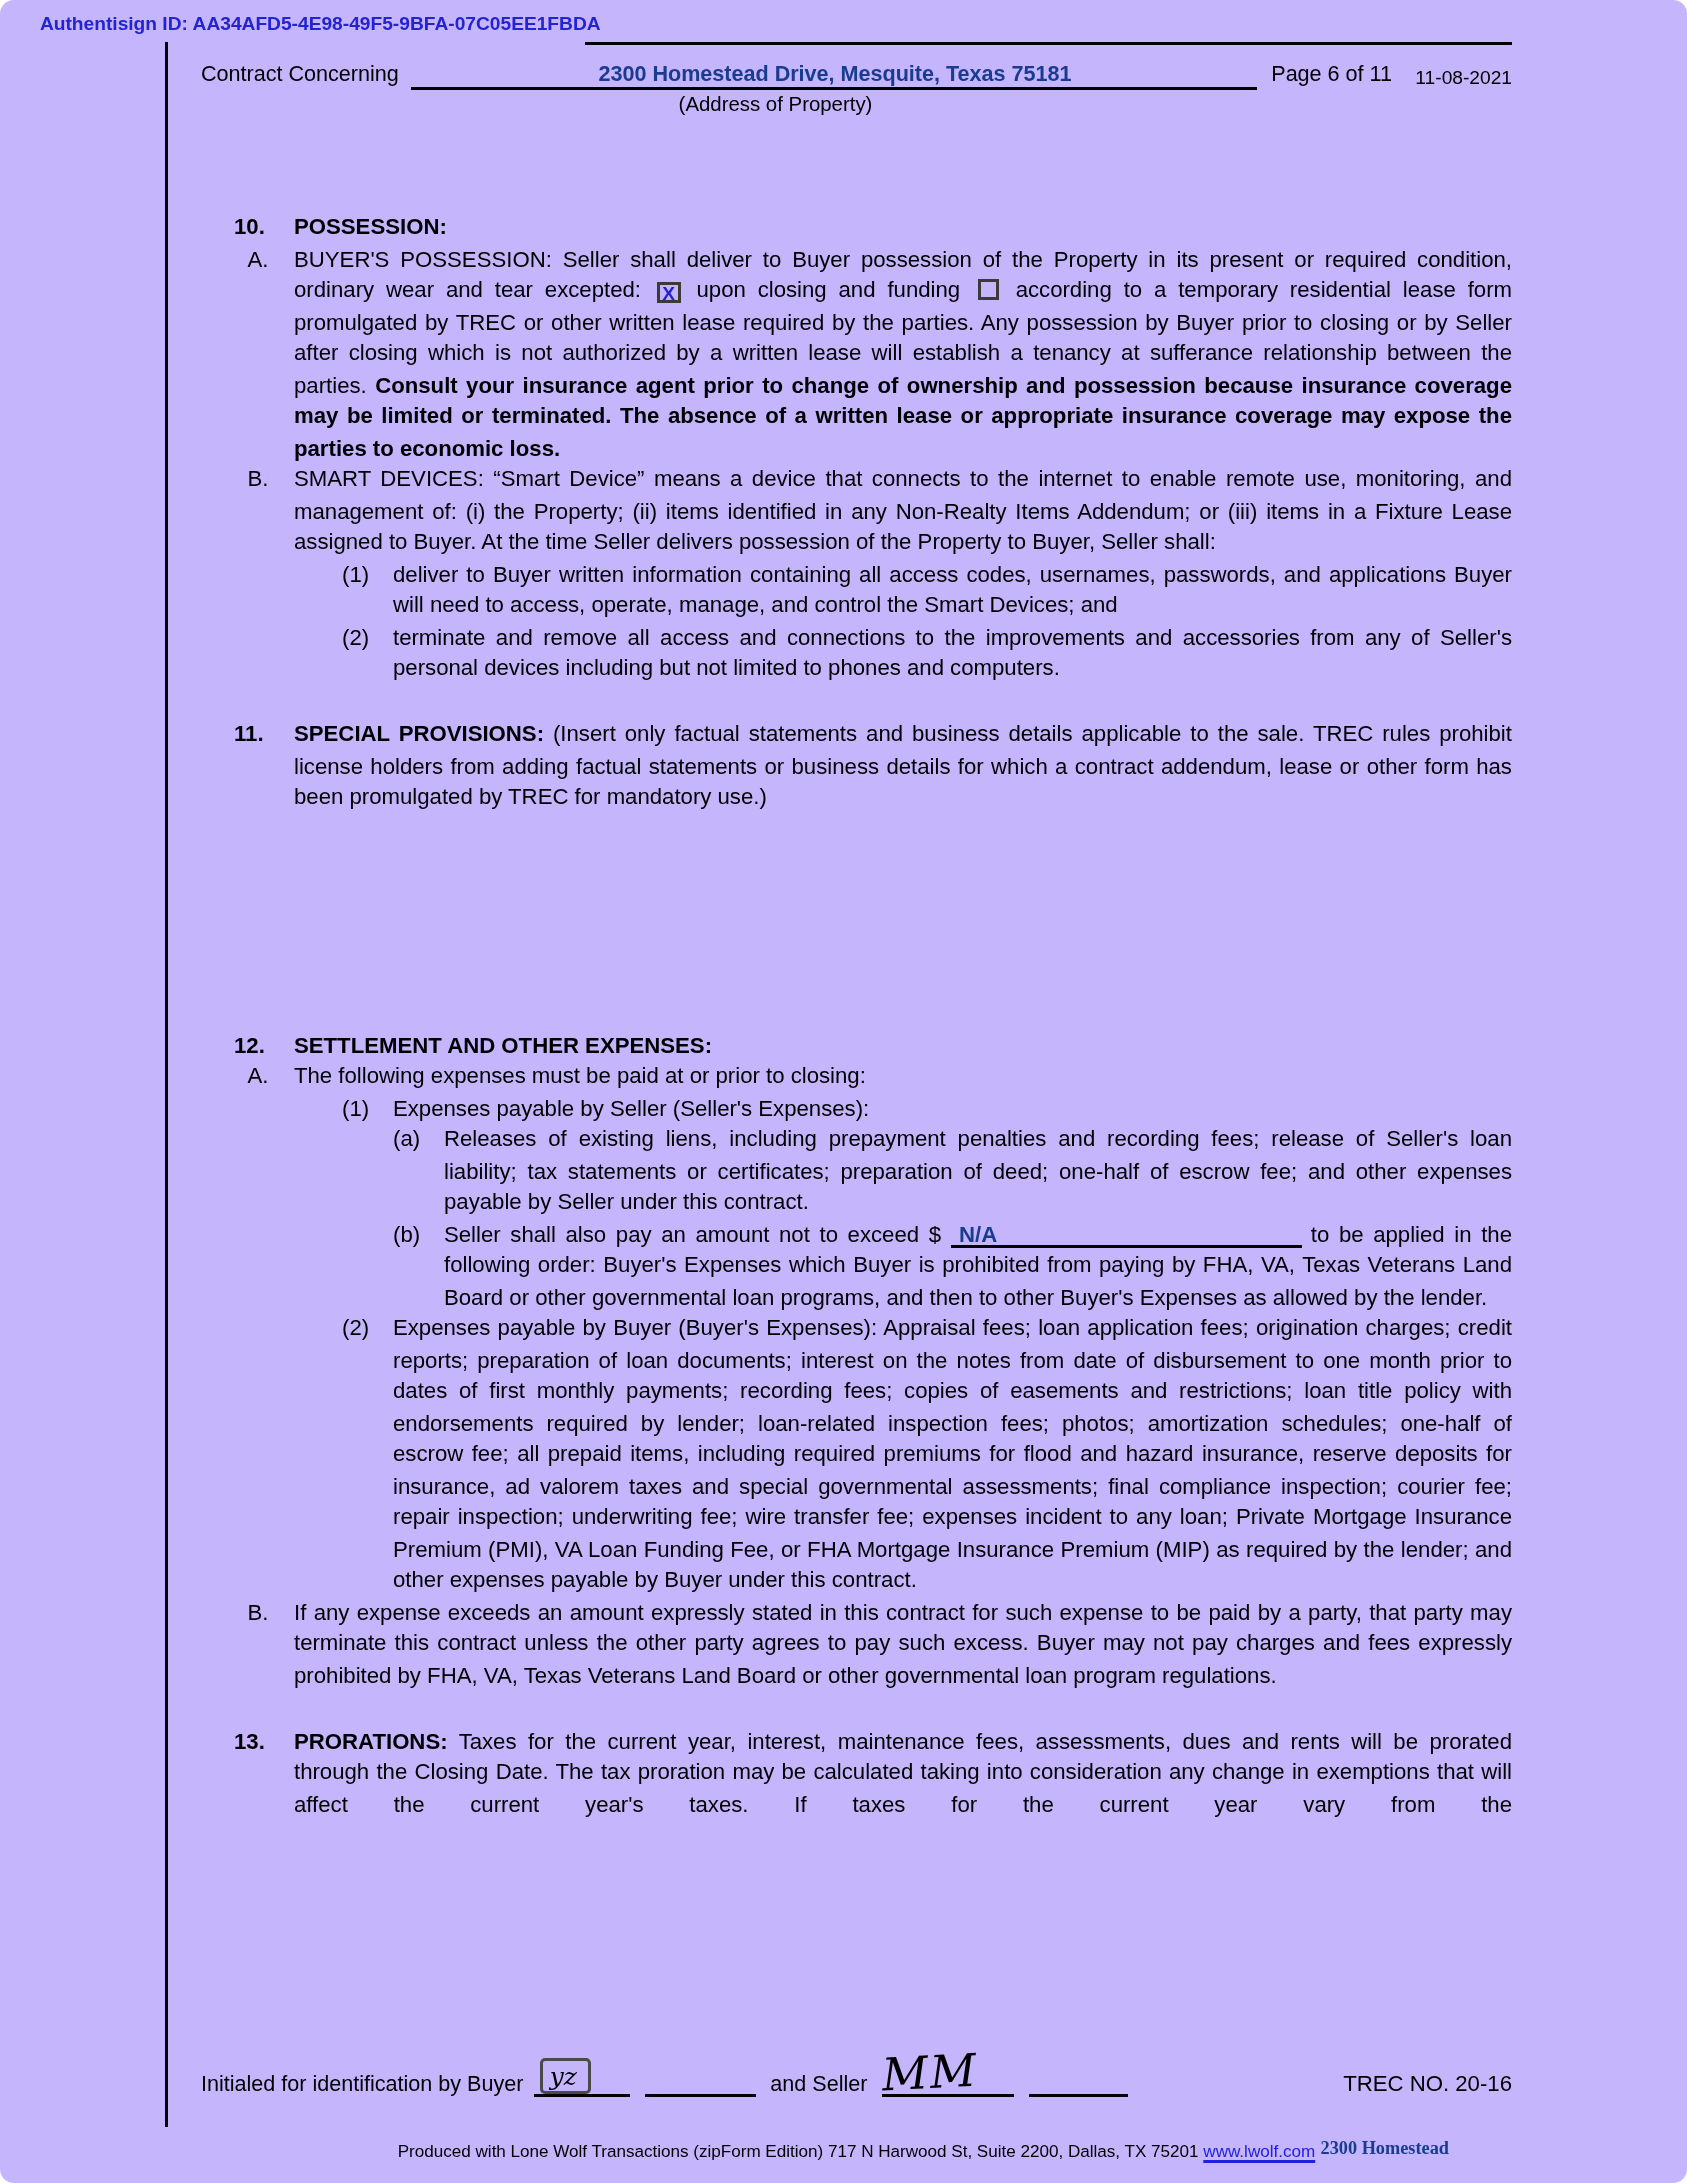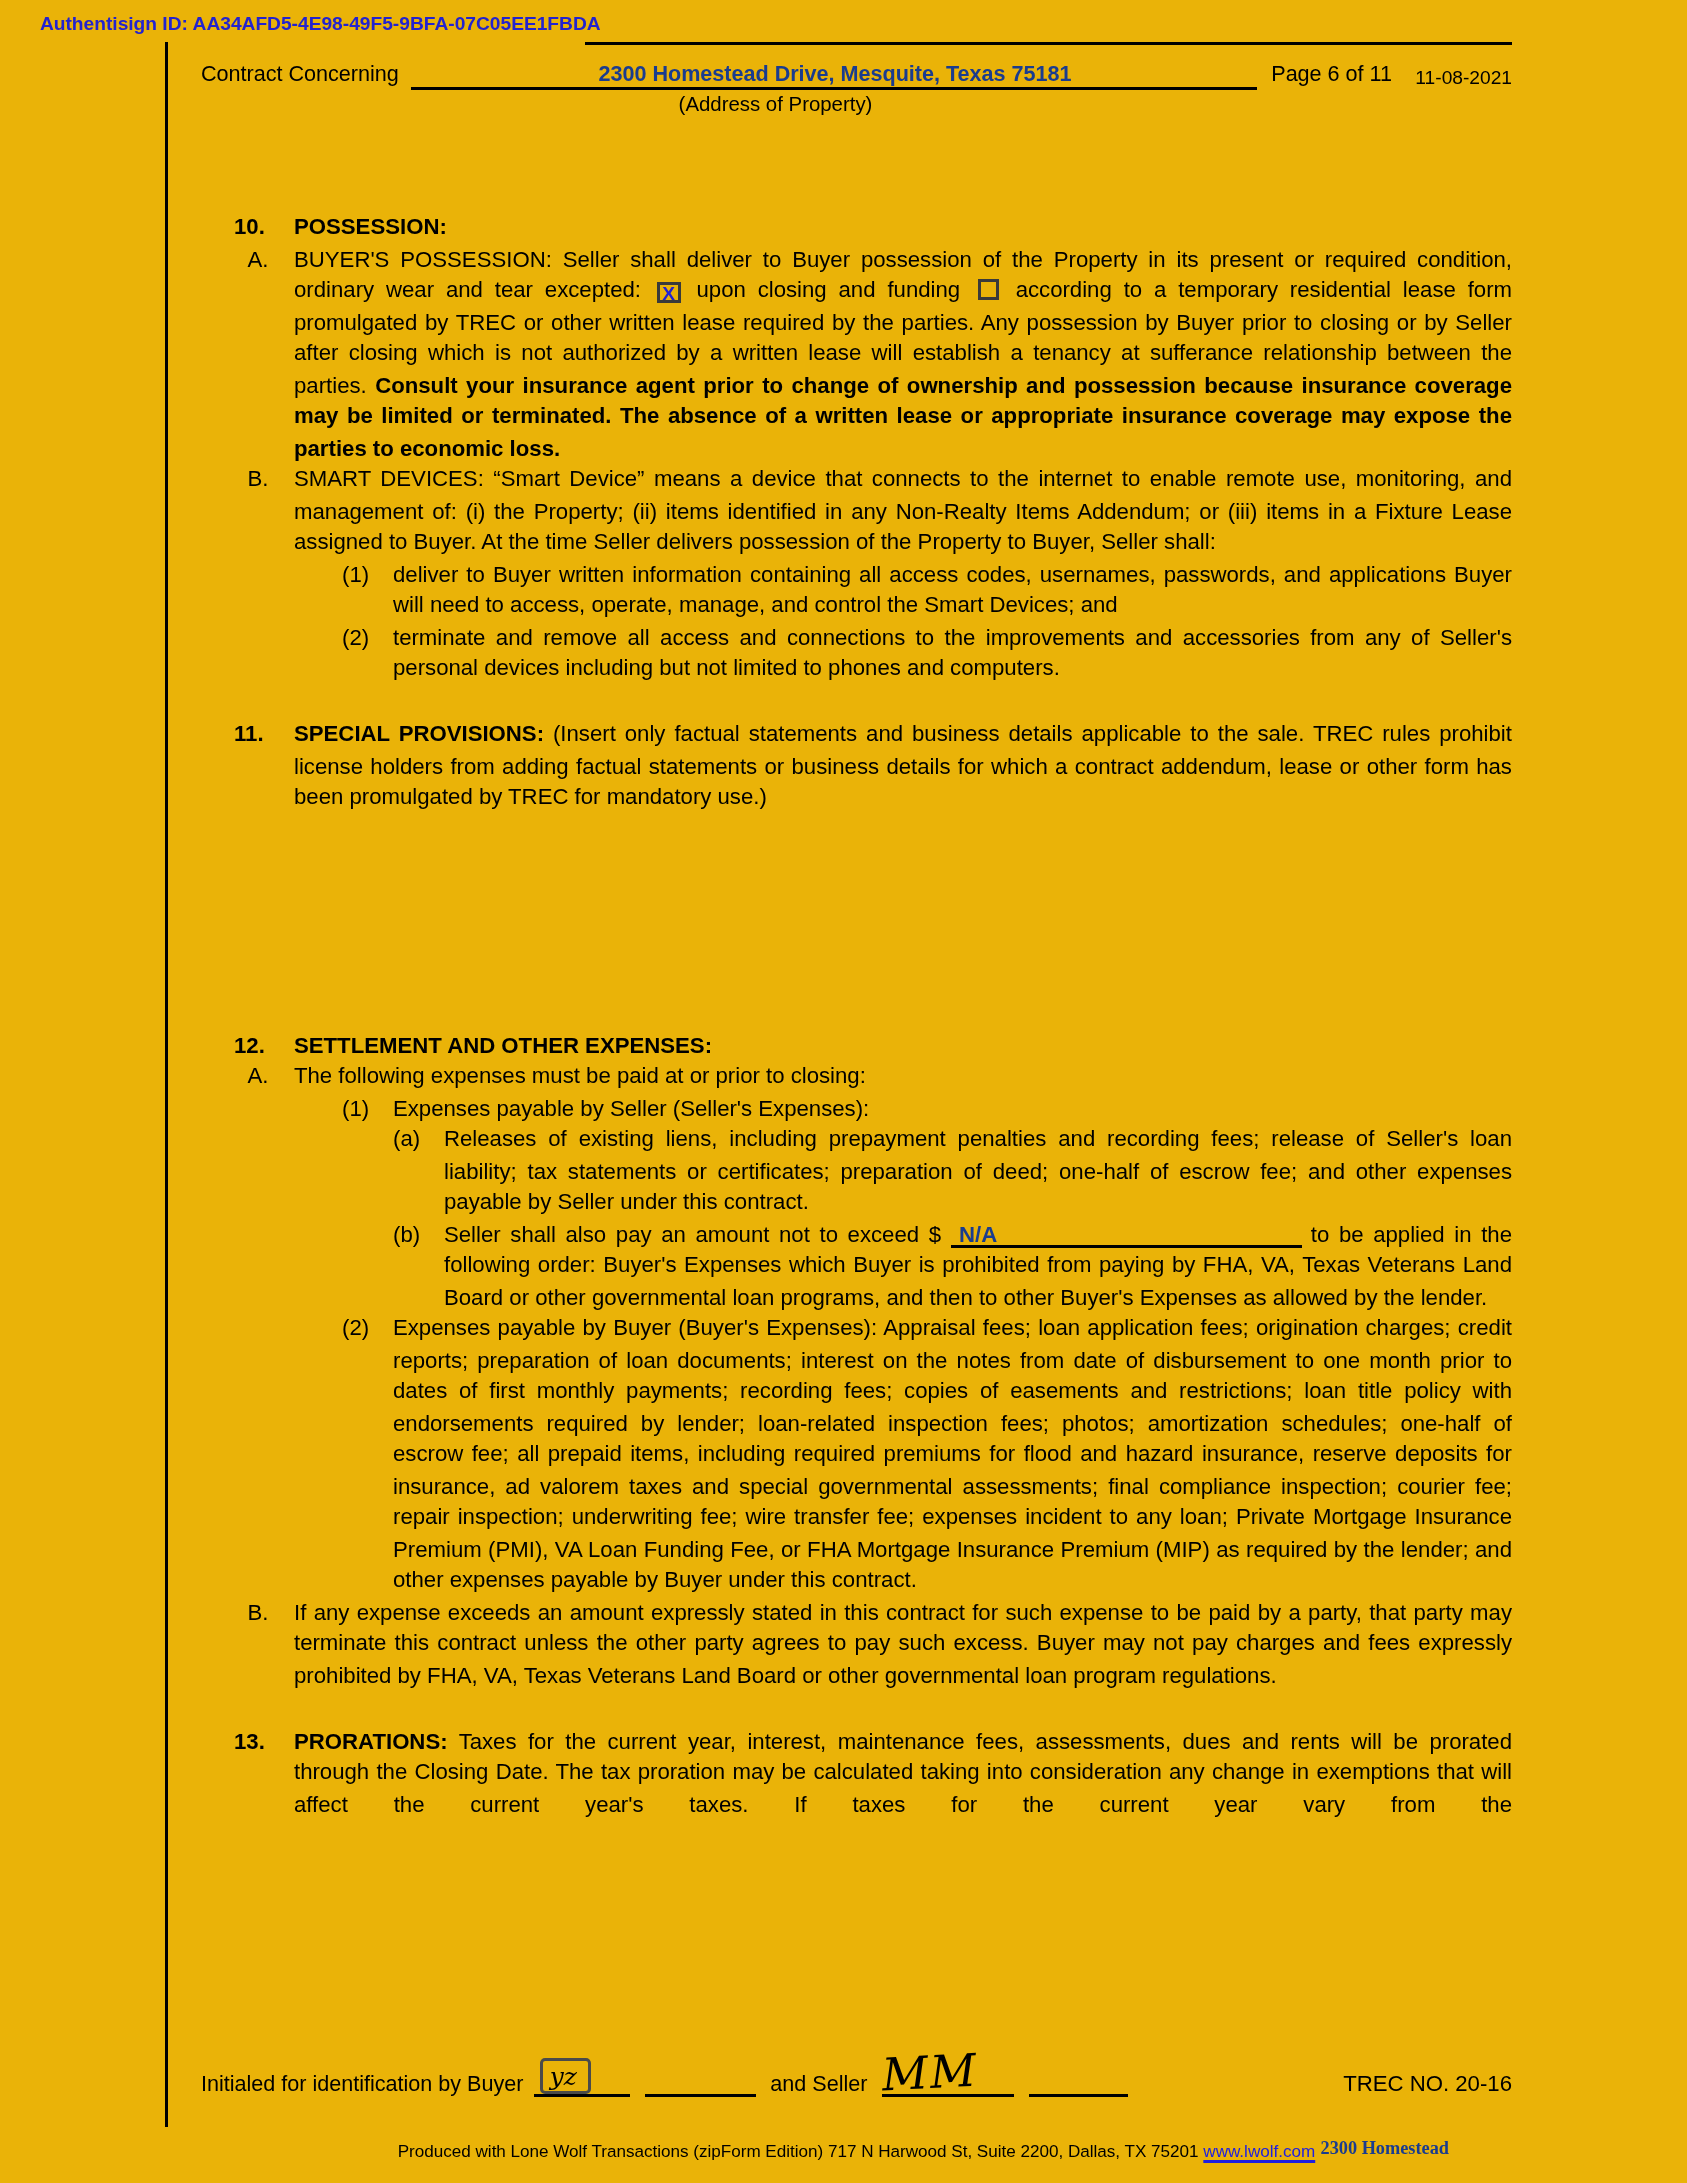--- a/index.html
+++ b/index.html
@@ -1,16 +1,16 @@
 <!DOCTYPE html>
 <html style="font-size:9px"><head>
 <meta charset="utf-8">
 <style>
   html, body { margin:0; padding:0; background:#ffffff; }
-  #stage { width:1687px; height:2183px; position:relative; overflow:hidden; background:#eab308; }
+  #stage { width:1687px; height:2183px; position:relative; overflow:hidden; background:#c4b5fd;border-radius:14px; }
   .scale { width:562px; height:728px; transform:scale(3); transform-origin:top left;
            position:relative; font-family:"Liberation Sans", sans-serif; color:#000; }
 
   .authentisign { position:absolute; top:3.9px; left:13.3px; font-size:6.4px; font-weight:bold; color:#2323CF; }
   .vline { position:absolute; left:55px; top:14.4px; width:0.8px; height:695px; background:#000; }
   .hline { position:absolute; left:195px; top:14.4px; width:309px; height:0.8px; background:#000; }
 
   .header { position:absolute; top:20px; left:67px; width:437px; }
   .header-row { display:flex; align-items:flex-end; font-size:7.2px; }
   .cc-label { white-space:nowrap; padding-bottom:0.6px; }

